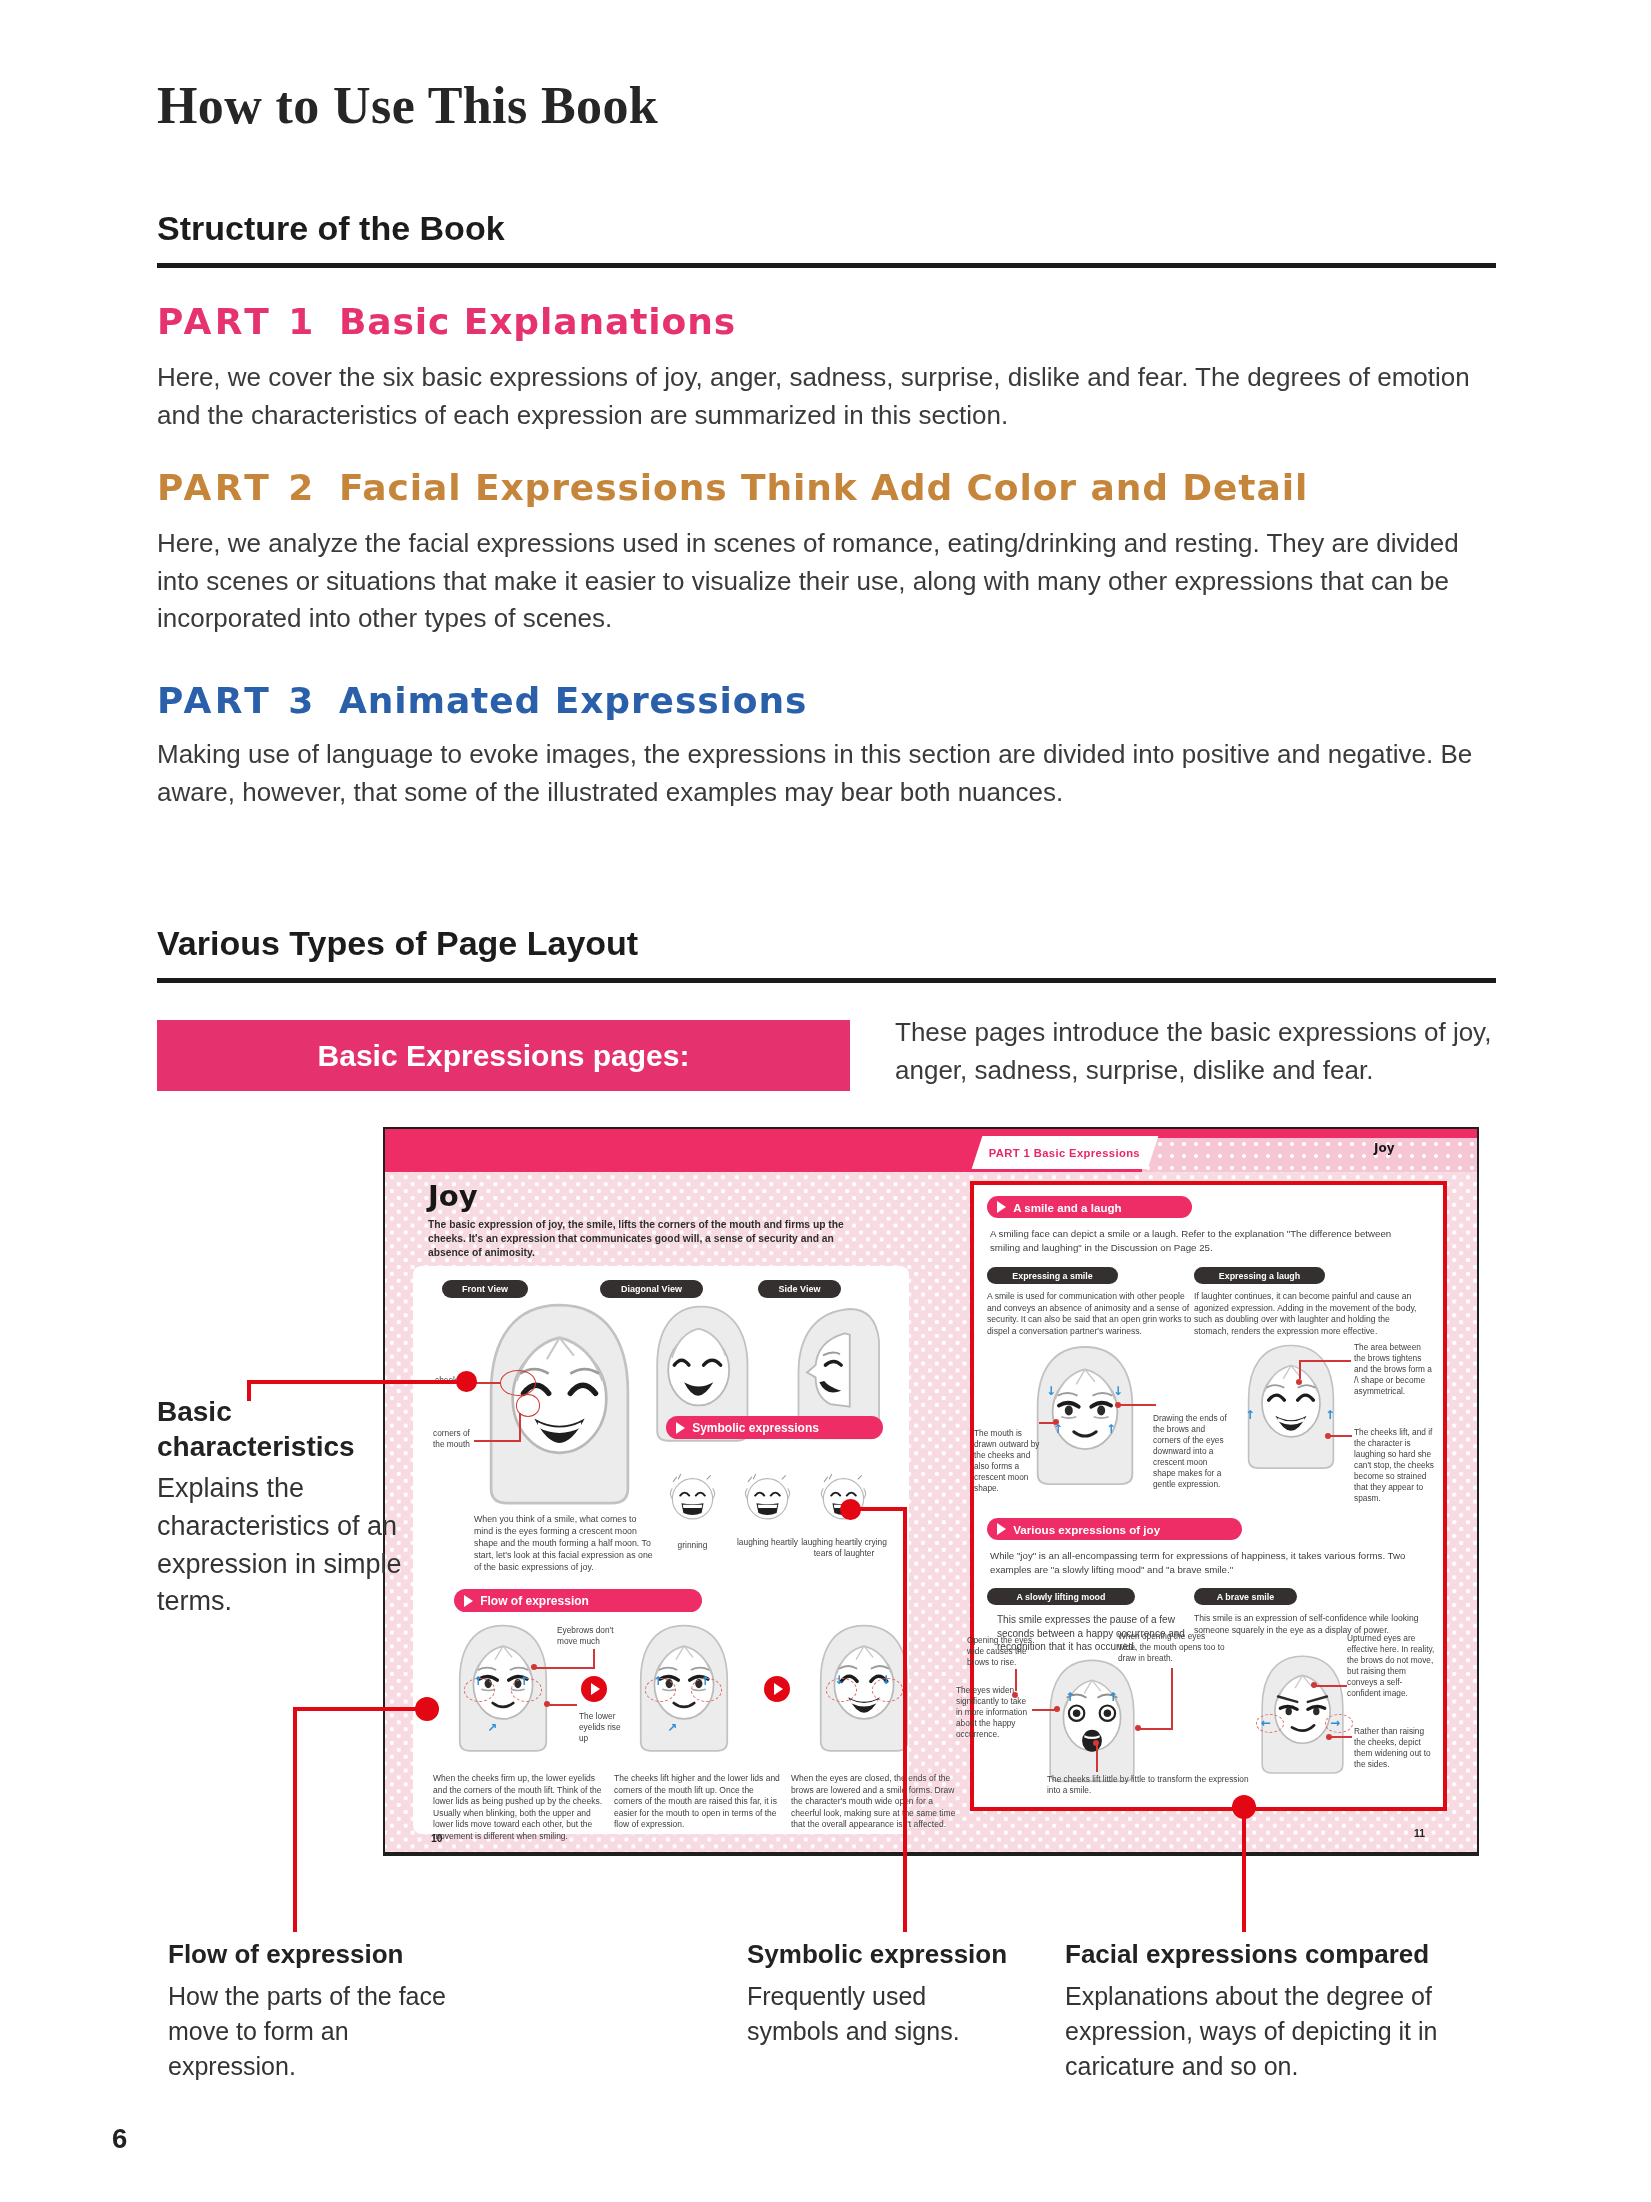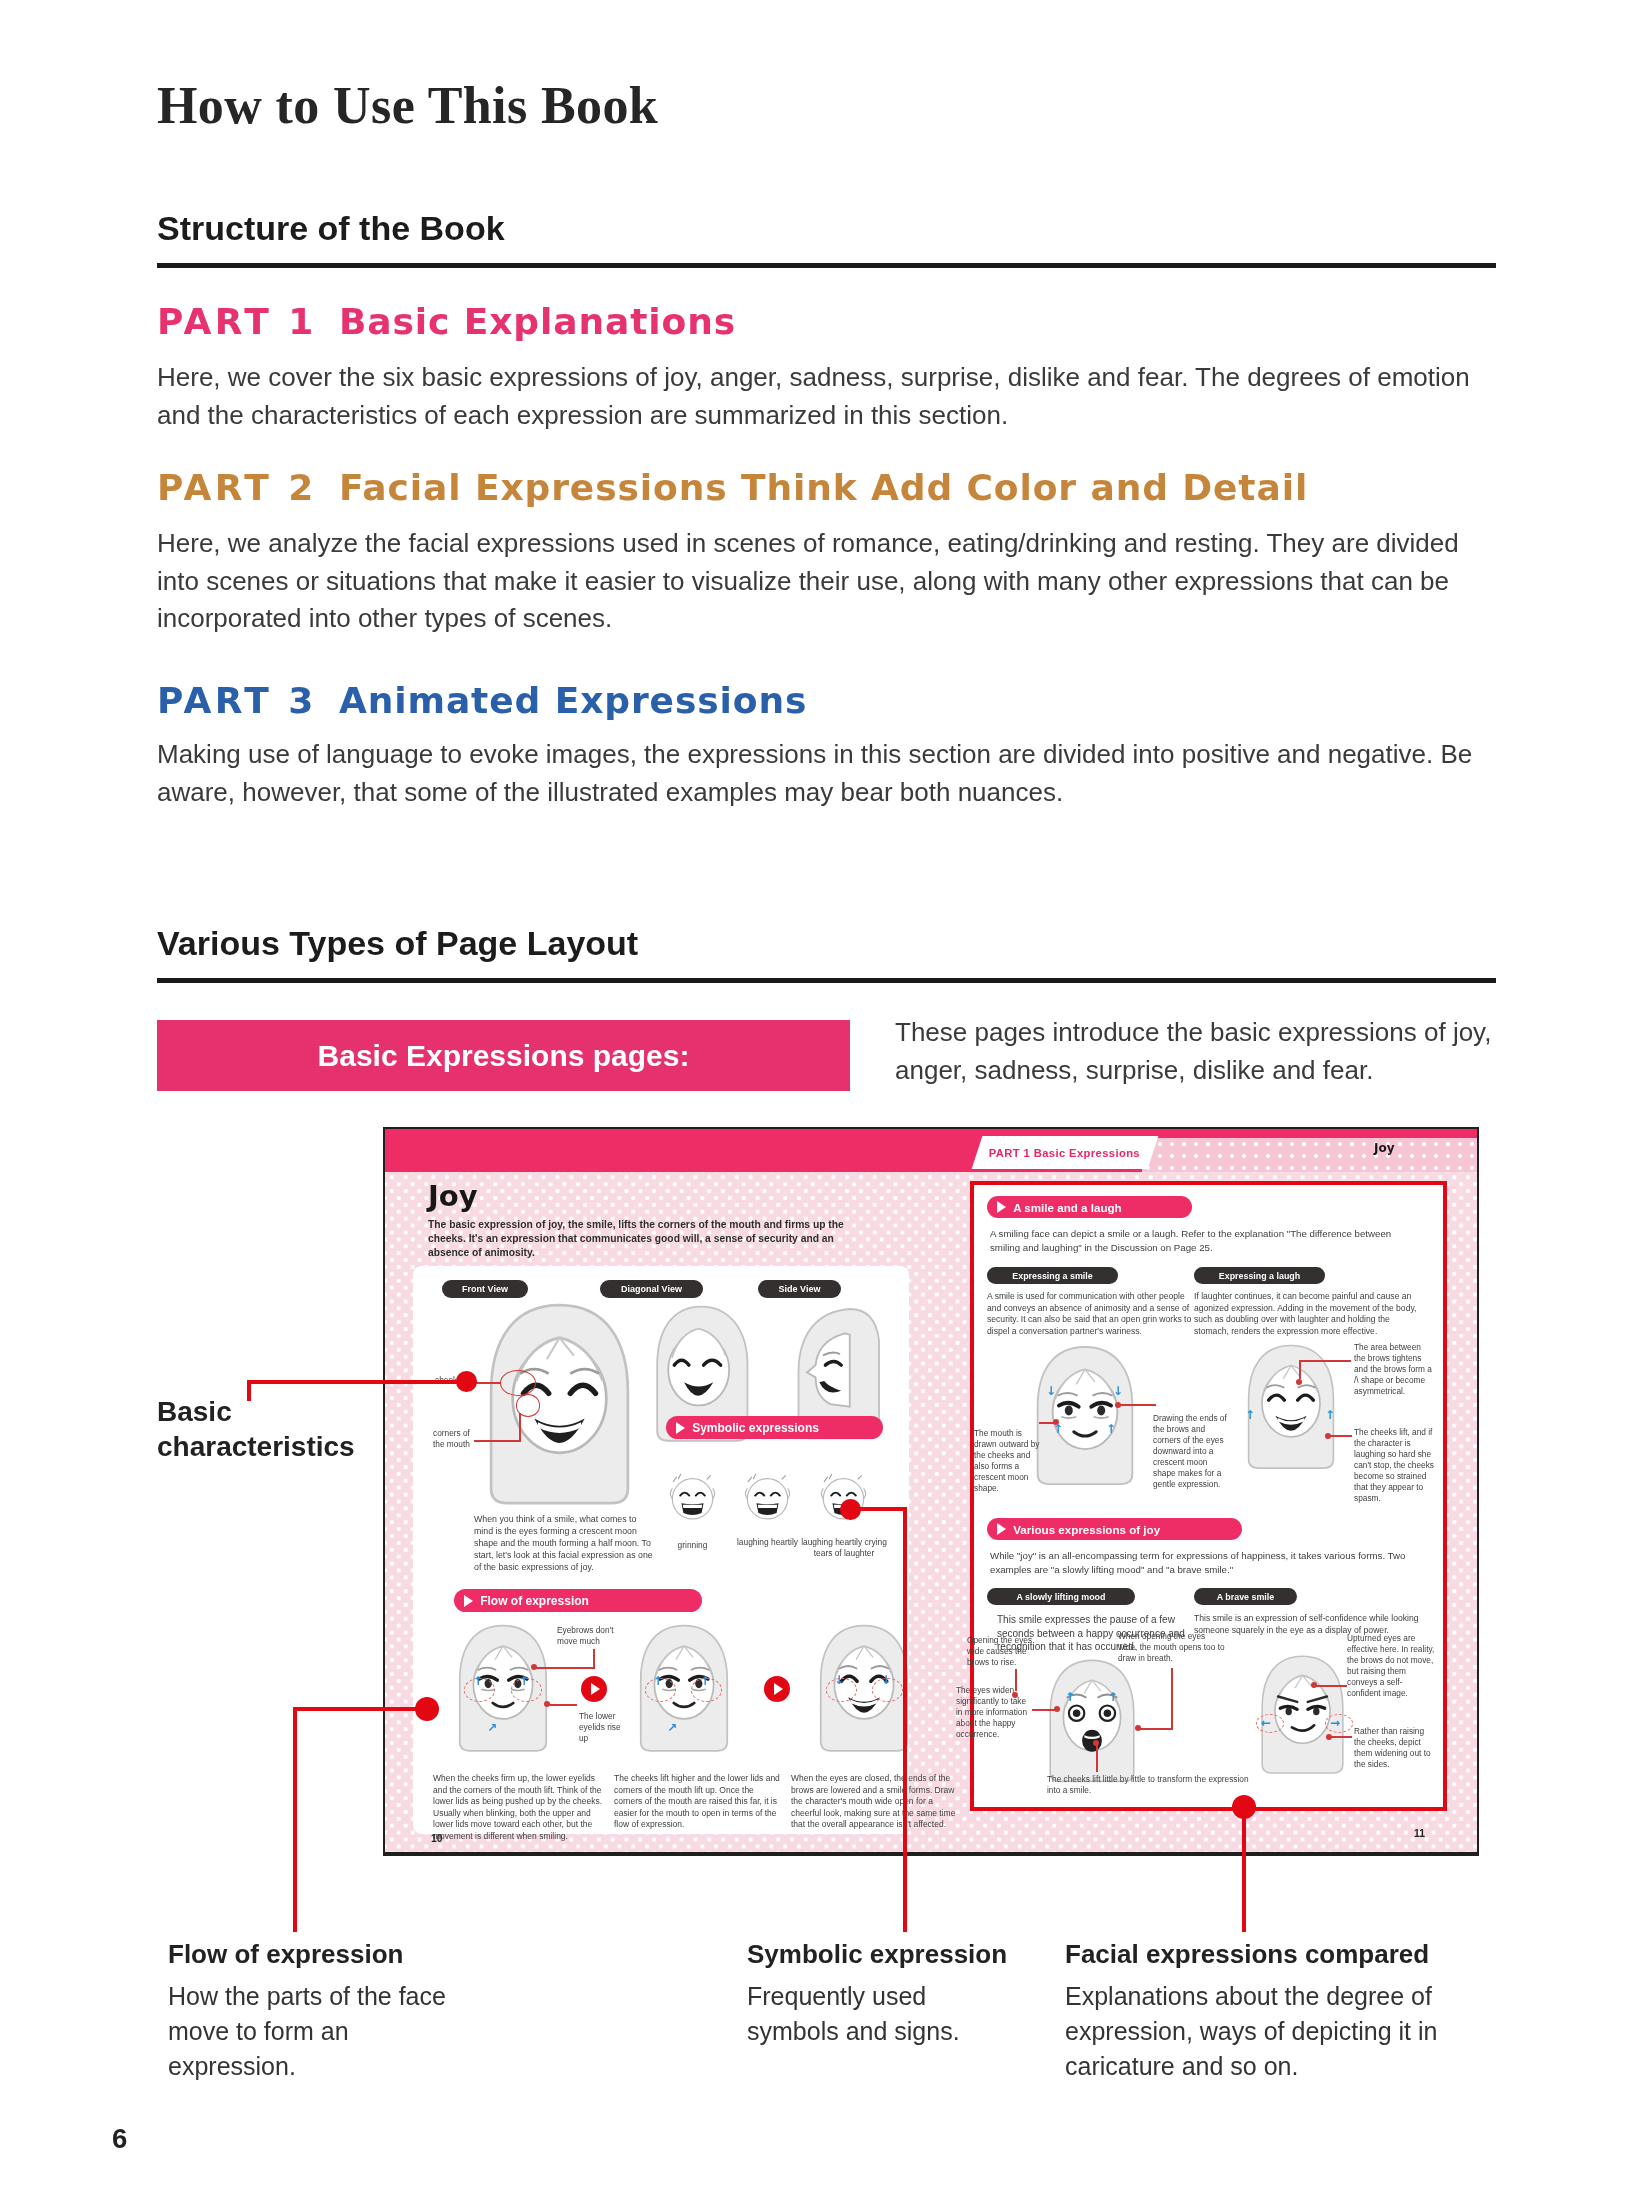--- a/index.html
+++ b/index.html
@@ -326,20 +326,21 @@
   <div class="abs rdot" style="left:415px;top:1697px;width:24px;height:24px;"></div>
 
   <div class="abs rlh" style="left:852px;top:1507px;width:55px;"></div>
   <div class="abs rlv" style="left:903px;top:1507px;height:425px;"></div>
   <div class="abs rdot" style="left:840px;top:1499px;width:20.6px;height:20.6px;"></div>
 
   <div class="abs rlv" style="left:1242px;top:1805px;height:127px;"></div>
   <div class="abs rdot" style="left:1232px;top:1795px;width:24px;height:24px;"></div>
 
   <div class="abs note-h" style="left:157px;top:1394px;width:250px;font-size:28px;">Basic characteristics</div>
+  <div class="abs note-b" style="left:157px;top:1470px;width:275px;font-size:27px;">Explains the characteristics of an expression in simple terms.</div>
 
   <div class="abs note-h" style="left:168px;top:1938px;">Flow of expression</div>
   <div class="abs note-b" style="left:168px;top:1979px;width:293px;">How the parts of the face move to form an expression.</div>
 
   <div class="abs note-h" style="left:747px;top:1938px;">Symbolic expression</div>
   <div class="abs note-b" style="left:747px;top:1979px;width:232px;">Frequently used symbols and signs.</div>
 
   <div class="abs note-h" style="left:1065px;top:1938px;">Facial expressions compared</div>
   <div class="abs note-b" style="left:1065px;top:1979px;width:379px;">Explanations about the degree of expression, ways of depicting it in caricature and so on.</div>
 

